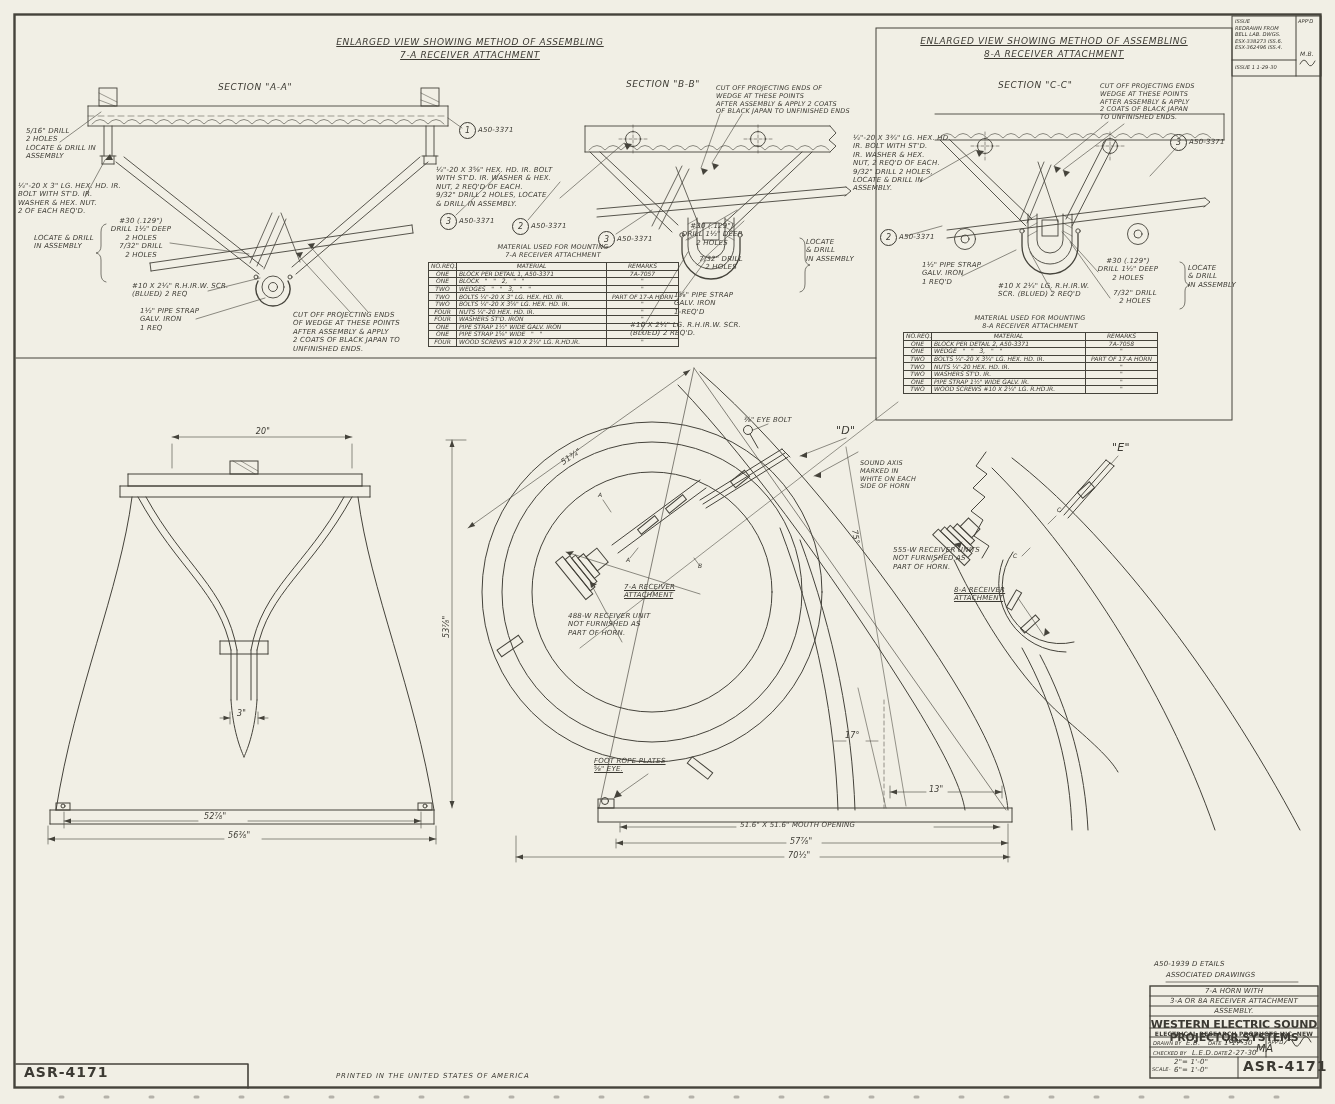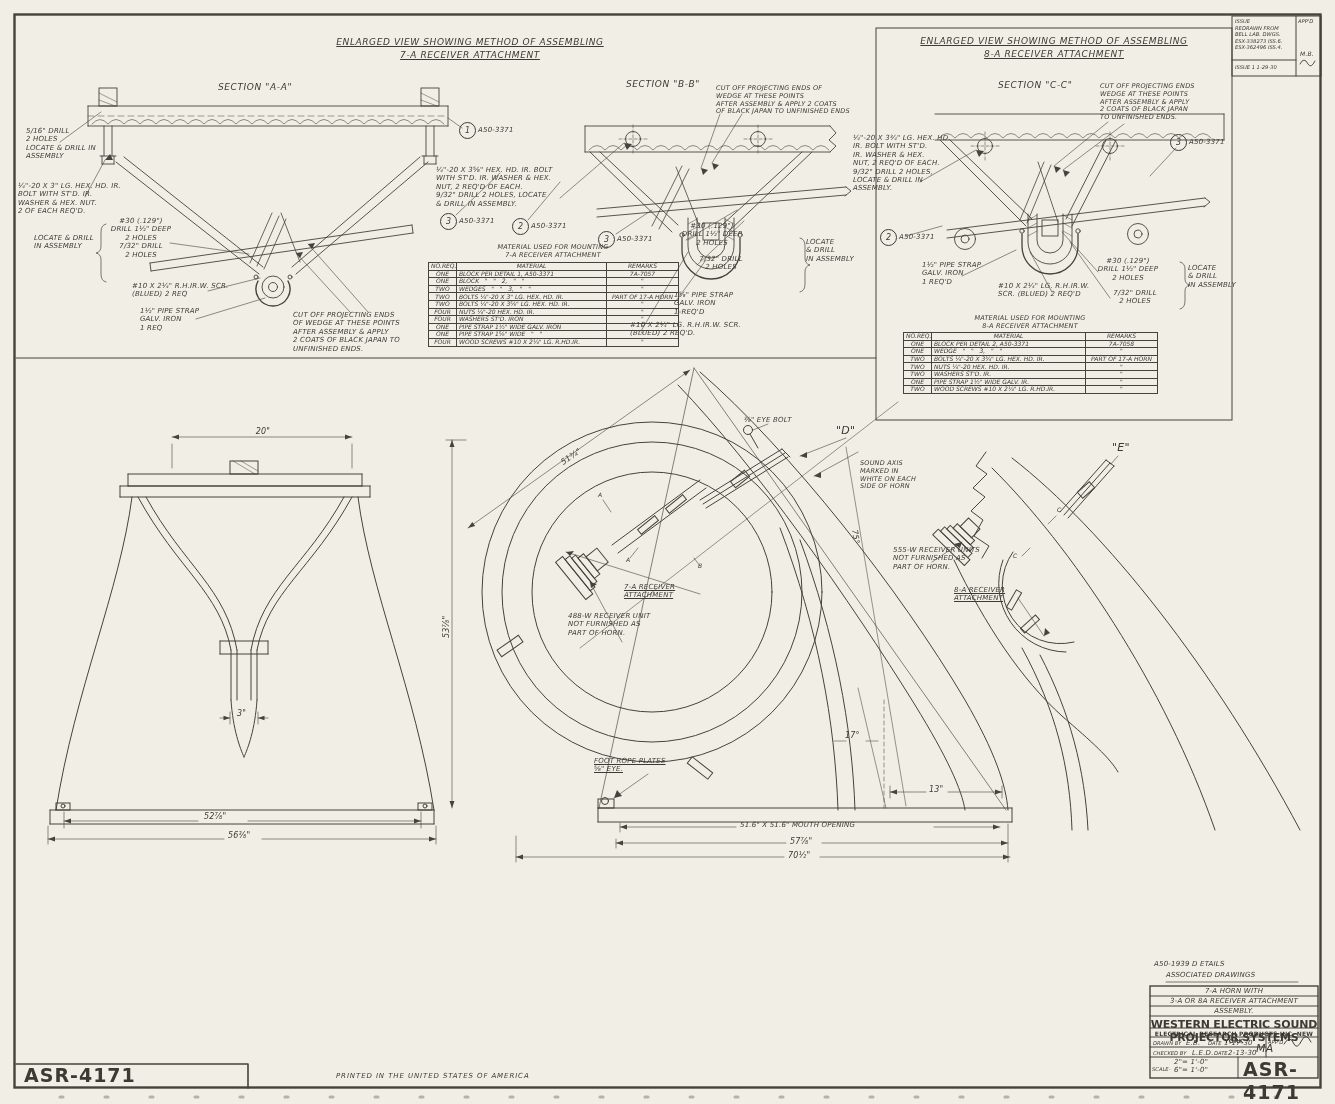--- a/index.html
+++ b/index.html
@@ -9,21 +9,21 @@
   .lbl{position:absolute;font-style:italic;font-size:7px;line-height:1.2;
        white-space:pre-line;letter-spacing:.2px;color:#3c3a33;}
   .c{text-align:center;}
   .u{text-decoration:underline;}
   .s5{font-size:5.2px;letter-spacing:0;}
   .s6{font-size:6px;}
   .s65{font-size:6.5px;}
   .s8{font-size:8px;}
   .s9{font-size:9px;letter-spacing:.6px;}
   .s11{font-size:11px;}
-  .s17{font-size:19px;}
+  .s17{font-size:14px;}
   .b{font-style:normal;font-weight:bold;}
   .r90{transform:rotate(-90deg);transform-origin:0 0;}
   .balloon{position:absolute;width:15px;height:15px;border:1.2px solid #3c3a33;
            border-radius:50%;display:flex;align-items:center;justify-content:center;
            font-size:8px;font-style:italic;}
   table.mat{position:absolute;border-collapse:collapse;table-layout:fixed;
             font-size:6px;font-style:italic;line-height:1.05;color:#3c3a33;}
   table.mat th,table.mat td{border:0.8px solid #45433b;padding:0 2px;height:6.6px;
             font-weight:normal;overflow:hidden;white-space:pre;}
   table.mat td.l{text-align:left;} table.mat td,table.mat th{text-align:center;}
@@ -528,21 +528,21 @@
 <div class="lbl c" style="left:1150px;top:1007px;width:168px">ASSEMBLY.</div>
 <div class="lbl b c" style="left:1150px;top:1018px;width:168px;font-size:11px;letter-spacing:-0.2px">WESTERN ELECTRIC SOUND PROJECTOR SYSTEMS</div>
 <div class="lbl b c" style="left:1150px;top:1029.5px;width:168px;font-size:6px">ELECTRICAL RESEARCH PRODUCTS INC. NEW YORK</div>
 <div class="lbl s5" style="left:1153px;top:1040px">DRAWN BY</div>
 <div class="lbl" style="left:1186px;top:1038.5px">E.B.</div>
 <div class="lbl s5" style="left:1208px;top:1040px">DATE</div>
 <div class="lbl" style="left:1224px;top:1038.5px">1-17-30</div>
 <div class="lbl s5" style="left:1153px;top:1050px">CHECKED BY</div>
 <div class="lbl" style="left:1192px;top:1048.5px">L.E.D.</div>
 <div class="lbl s5" style="left:1214px;top:1050px">DATE</div>
-<div class="lbl" style="left:1228px;top:1048.5px">2-13-30</div>
+<div class="lbl" style="left:1228px;top:1048.5px">2-27-30</div>
 <div class="lbl s5" style="left:1268px;top:1038.5px">APP'D</div>
 <div class="lbl s11" style="left:1256px;top:1042px">MA</div>
 <div class="lbl s5" style="left:1152px;top:1066px">SCALE-</div>
 <div class="lbl" style="left:1174px;top:1058px">2"= 1'-0"
 6"= 1'-0"</div>
 <div class="lbl b s17" style="left:1243px;top:1058px;letter-spacing:1px">ASR-4171</div>
 
 <div class="lbl b s17" style="left:24px;top:1064px;letter-spacing:1px">ASR-4171</div>
 <div class="lbl" style="left:336px;top:1072px;letter-spacing:.9px">PRINTED IN THE UNITED STATES OF AMERICA</div>
 

